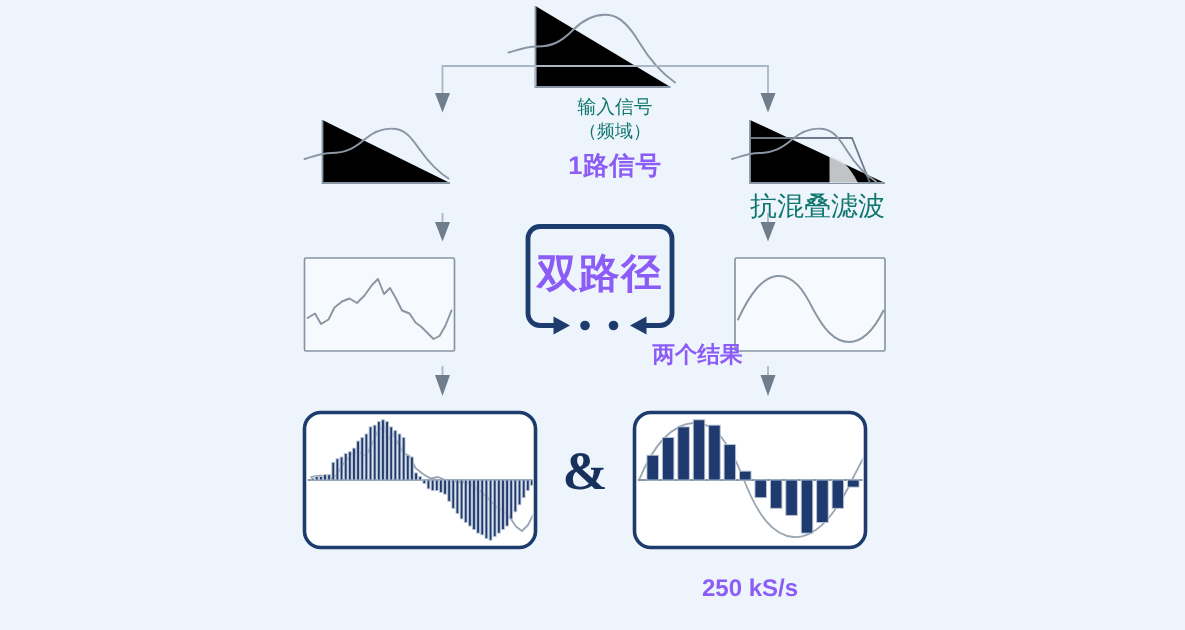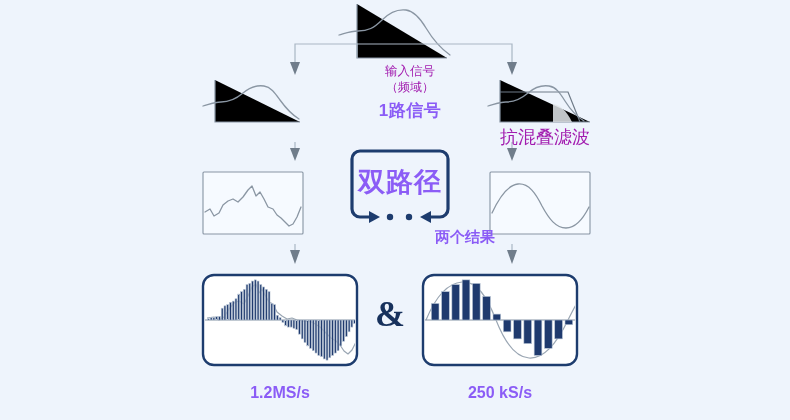--- a/index.html
+++ b/index.html
@@ -22,21 +22,21 @@
   }
 
   
   .lbl {
     position: absolute;
     text-align: center;
     white-space: nowrap;
     line-height: 1.25;
   }
   .lbl-gray {
-    color: #a21caf;
+    color: #0f766e;
     font-size: 12px;
   }
   .lbl-navy {
     color: #8b5cf6;
     font-weight: bold;
   }
 
   #label-input-signal { left: 325px; top: 64px; width: 170px; }
   #label-input-signal .l1 { font-size: 12.5px; }
   #label-input-signal .l2 { font-size: 12px; }
@@ -321,19 +321,18 @@
 
   <div class="lbl lbl-navy" id="label-one-channel">1路信号</div>
 
 
   <div class="lbl lbl-gray" id="label-antialias">抗混叠滤波</div>
 
   <div class="lbl lbl-navy" id="label-two-results">两个结果</div>
 
   <div class="lbl" id="ampersand">&amp;</div>
 
-  <div class="lbl lbl-navy" id="label-rate-left">1.2MS/s</div>
 
   <div class="lbl lbl-navy" id="label-rate-right">250 kS/s</div>
 
   <div class="lbl lbl-navy" id="badge-title" style="left:352px; top:166px; width:96px; font-size:27px; letter-spacing:1px;">双路径</div>
 
 </div>
 
 </body></html>

